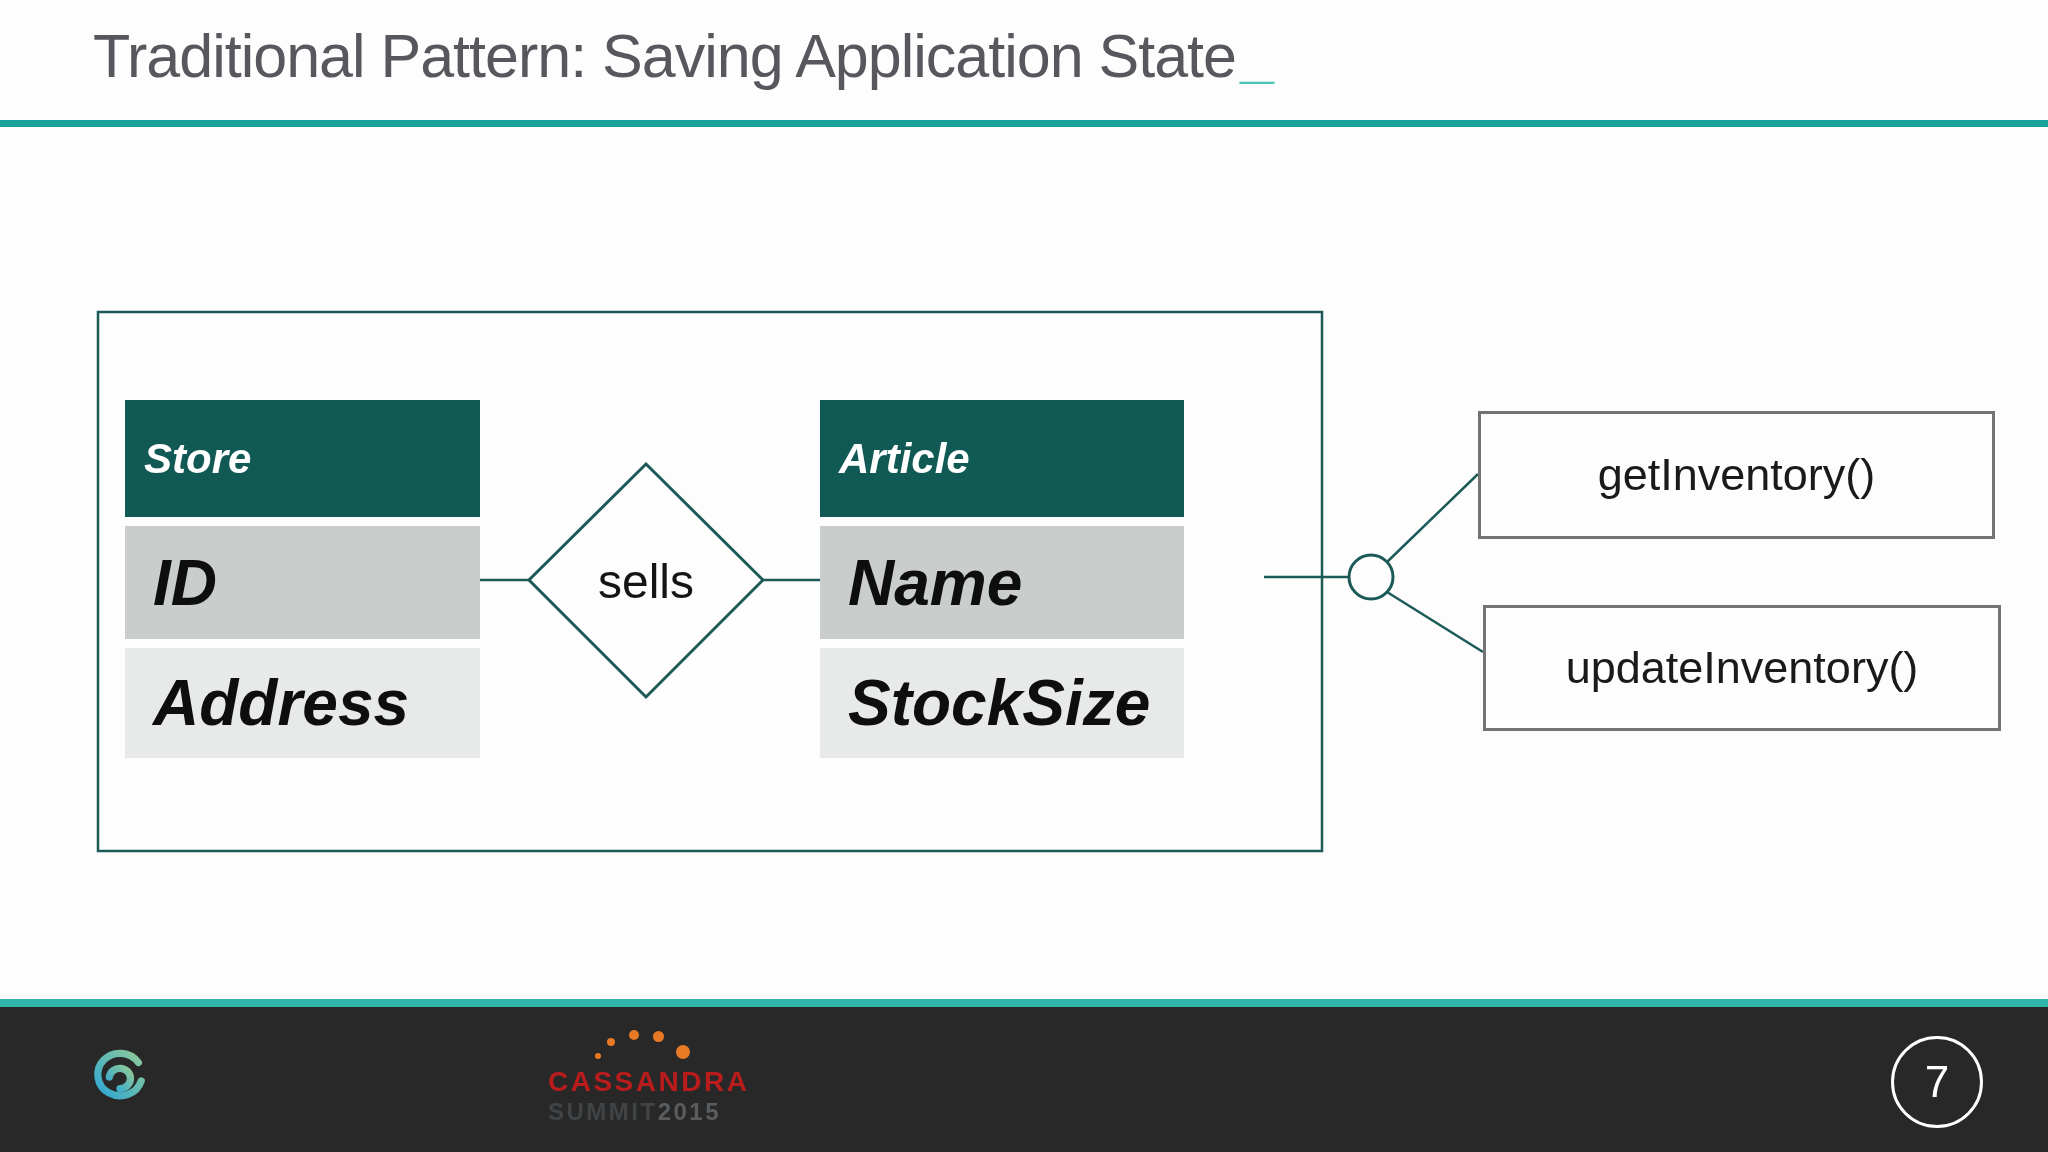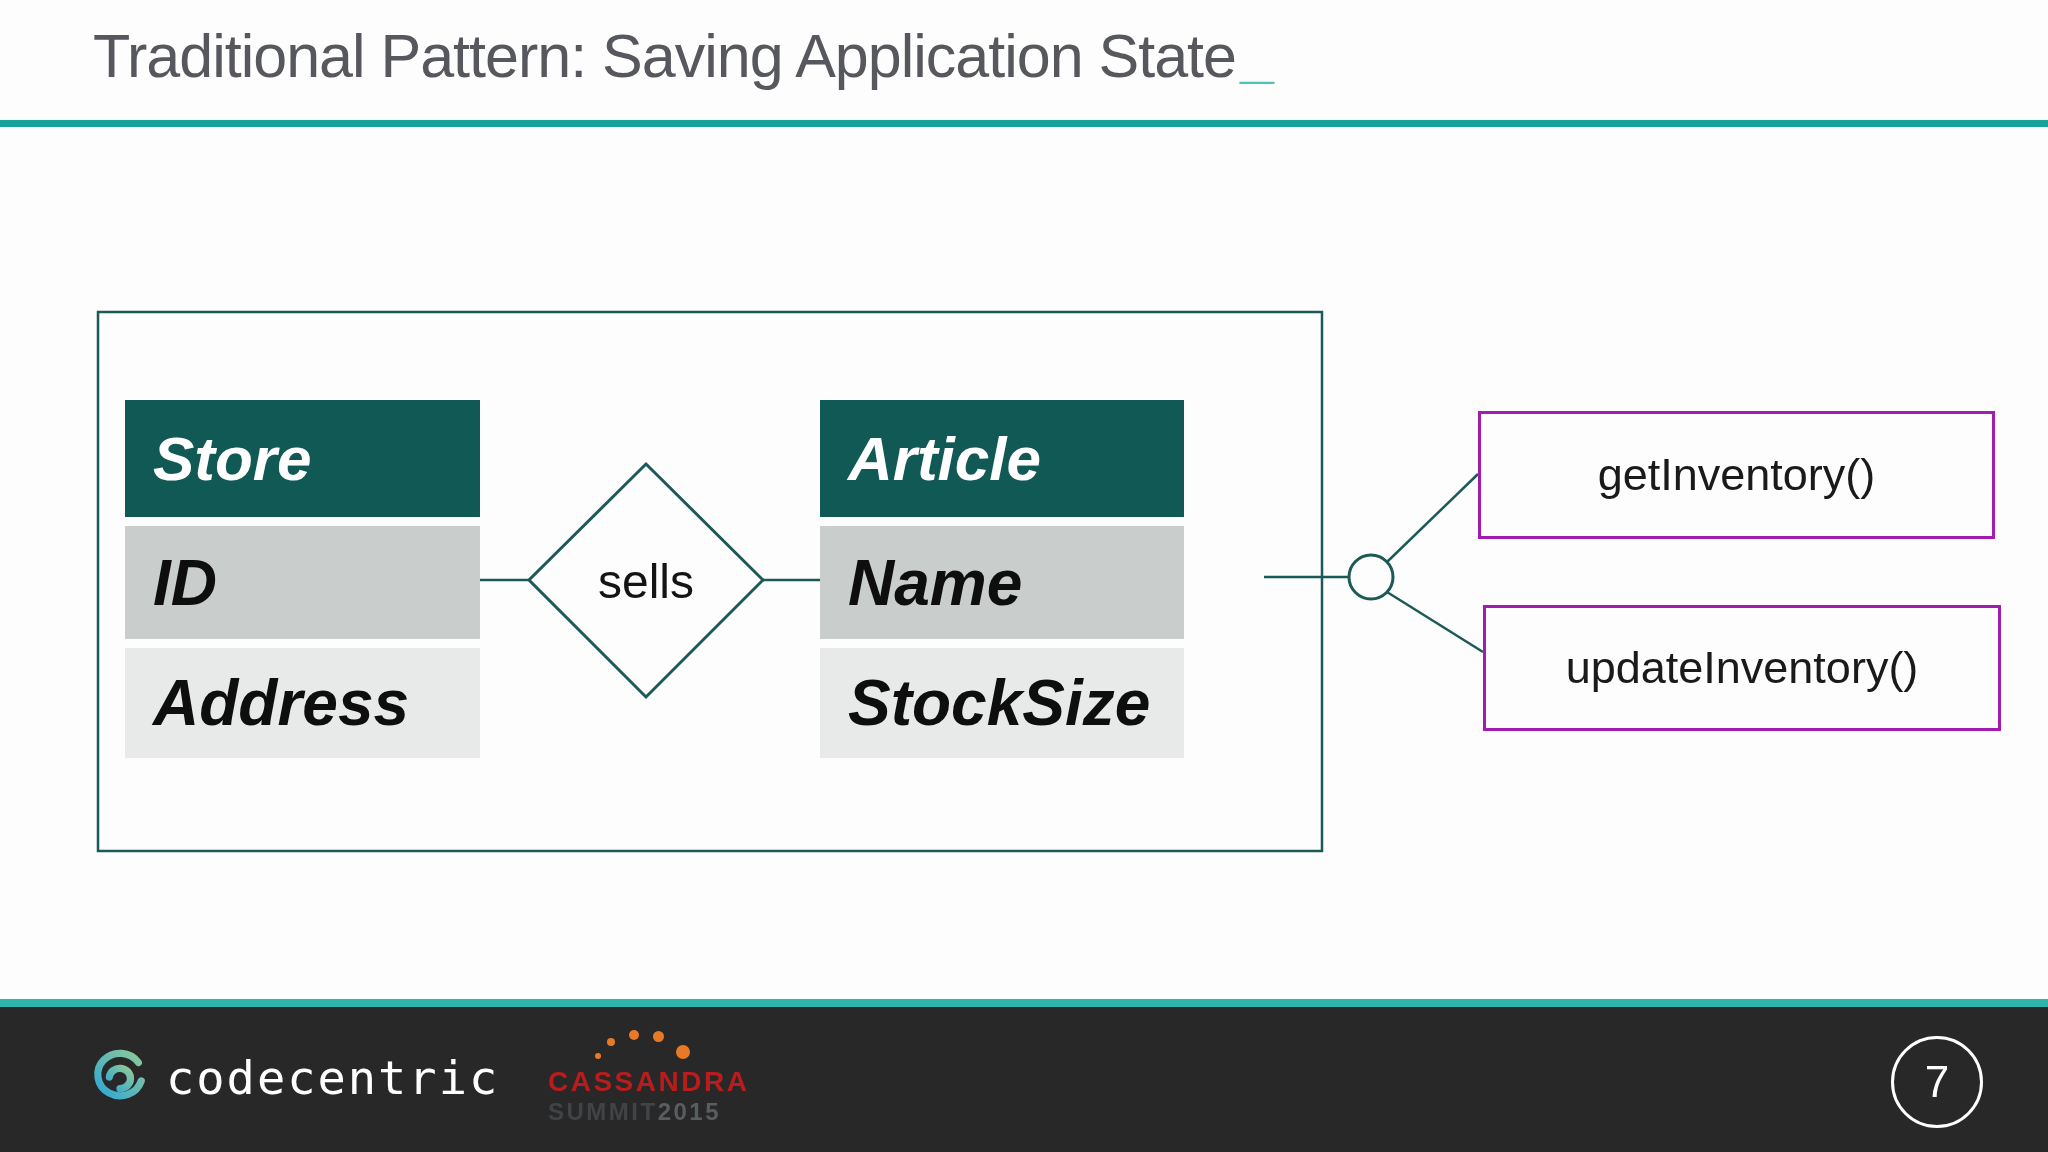--- a/index.html
+++ b/index.html
@@ -25,22 +25,22 @@
     background:#18a29c;
   }
 
   
   .diagram-svg{position:absolute;left:0;top:0;width:2048px;height:1152px;z-index:1;}
 
   
   .entity{position:absolute;z-index:2;}
   .entity-header{
     height:117px;background:#115955;color:#ffffff;
-    display:flex;align-items:center;padding-left:28px;
-    font-size:62px;font-weight:bold;font-style:italic;
+    display:flex;align-items:center;padding-left:19px;
+    font-size:42px;font-weight:bold;font-style:italic;
     margin-bottom:9px;
   }
   .entity-row{
     display:flex;align-items:center;padding-left:28px;
     font-size:64px;font-weight:bold;font-style:italic;color:#0e0e0e;
     margin-bottom:9px;
   }
   .row-med{background:#c9cdcc;height:113px;}
   .row-light{background:#e8eaea;height:110px;}
   .entity-store{left:125px;top:400px;width:355px;}
@@ -49,21 +49,21 @@
   
   .rel-label{
     position:absolute;left:546px;top:551px;width:200px;height:60px;
     display:flex;align-items:center;justify-content:center;
     font-size:48px;color:#141414;z-index:2;
   }
 
   
   .method-box{
     position:absolute;z-index:2;background:#fdfdfd;
-    border:3px solid #a21caf;
+    border:3px solid #737373;
     display:flex;align-items:center;justify-content:center;
     font-size:45px;color:#1a1a1a;
   }
   .method-get{left:1478px;top:411px;width:511px;height:122px;}
   .method-update{left:1483px;top:605px;width:512px;height:120px;}
 
   
   .footer-divider{
     position:absolute;left:0;top:999px;width:2048px;height:8px;
     background:#2eb6ab;z-index:3;
@@ -156,21 +156,20 @@
     <svg class="cc-logo-icon" viewBox="0 0 64 60" xmlns="http://www.w3.org/2000/svg">
       <defs>
         <linearGradient id="ccg" x1="0" y1="1" x2="1" y2="0">
           <stop offset="0" stop-color="#2fa8d4"></stop>
           <stop offset="1" stop-color="#8ec998"></stop>
         </linearGradient>
       </defs>
       <path d="M52 15 A23 22 0 1 0 55 34" fill="none" stroke="url(#ccg)" stroke-width="7.5" stroke-linecap="round"></path>
       <path d="M22 30 a11 10.5 0 1 1 11 12" fill="none" stroke="url(#ccg)" stroke-width="7.5" stroke-linecap="round"></path>
     </svg>
-    <span class="cc-logo-text">codecentric</span>
   </div>
 
   <div class="cassandra-logo">
     <span class="cass-dot d1"></span>
     <span class="cass-dot d2"></span>
     <span class="cass-dot d3"></span>
     <span class="cass-dot d4"></span>
     <span class="cass-dot d5"></span>
     <div class="cass-line1">CASSANDRA</div>
     <div class="cass-line2"><span class="cass-summit">SUMMIT</span><span class="cass-year">2015</span></div>

